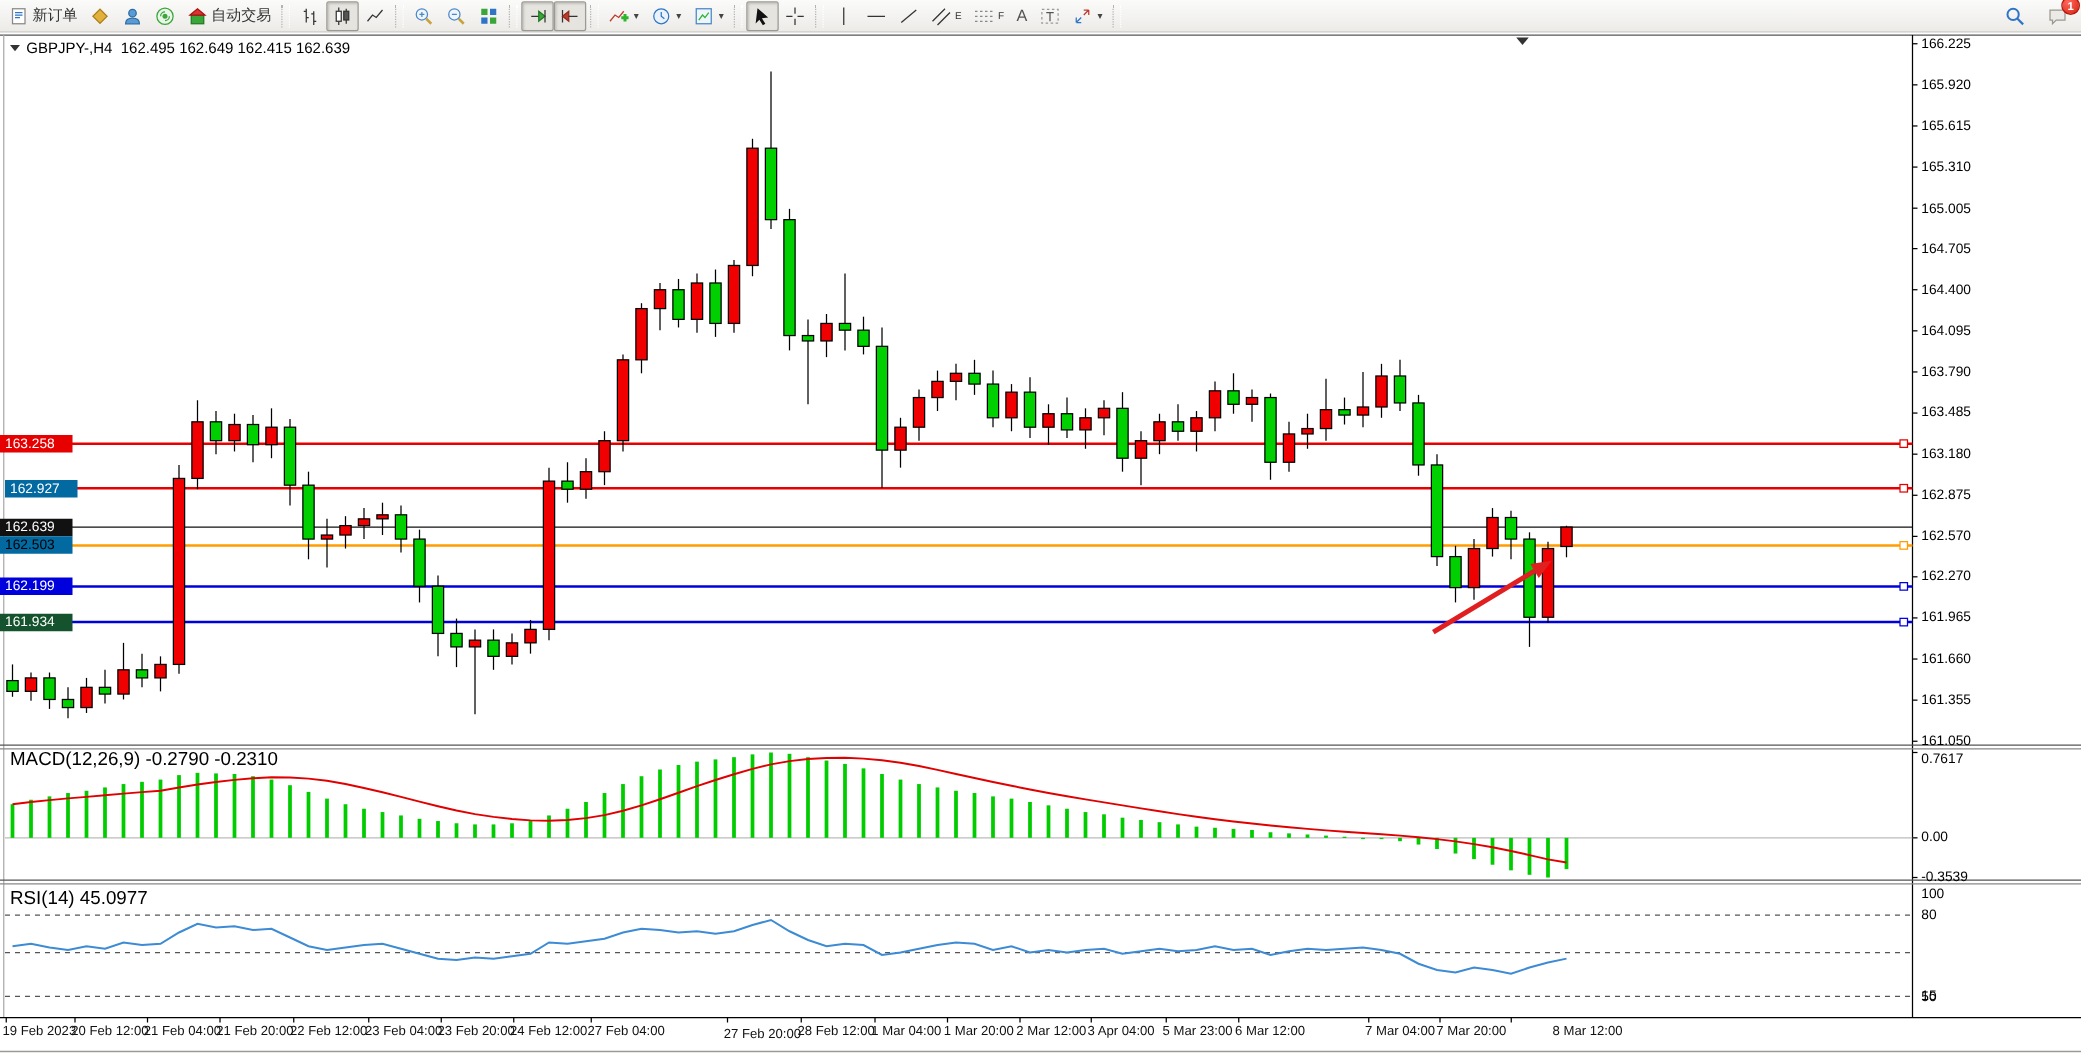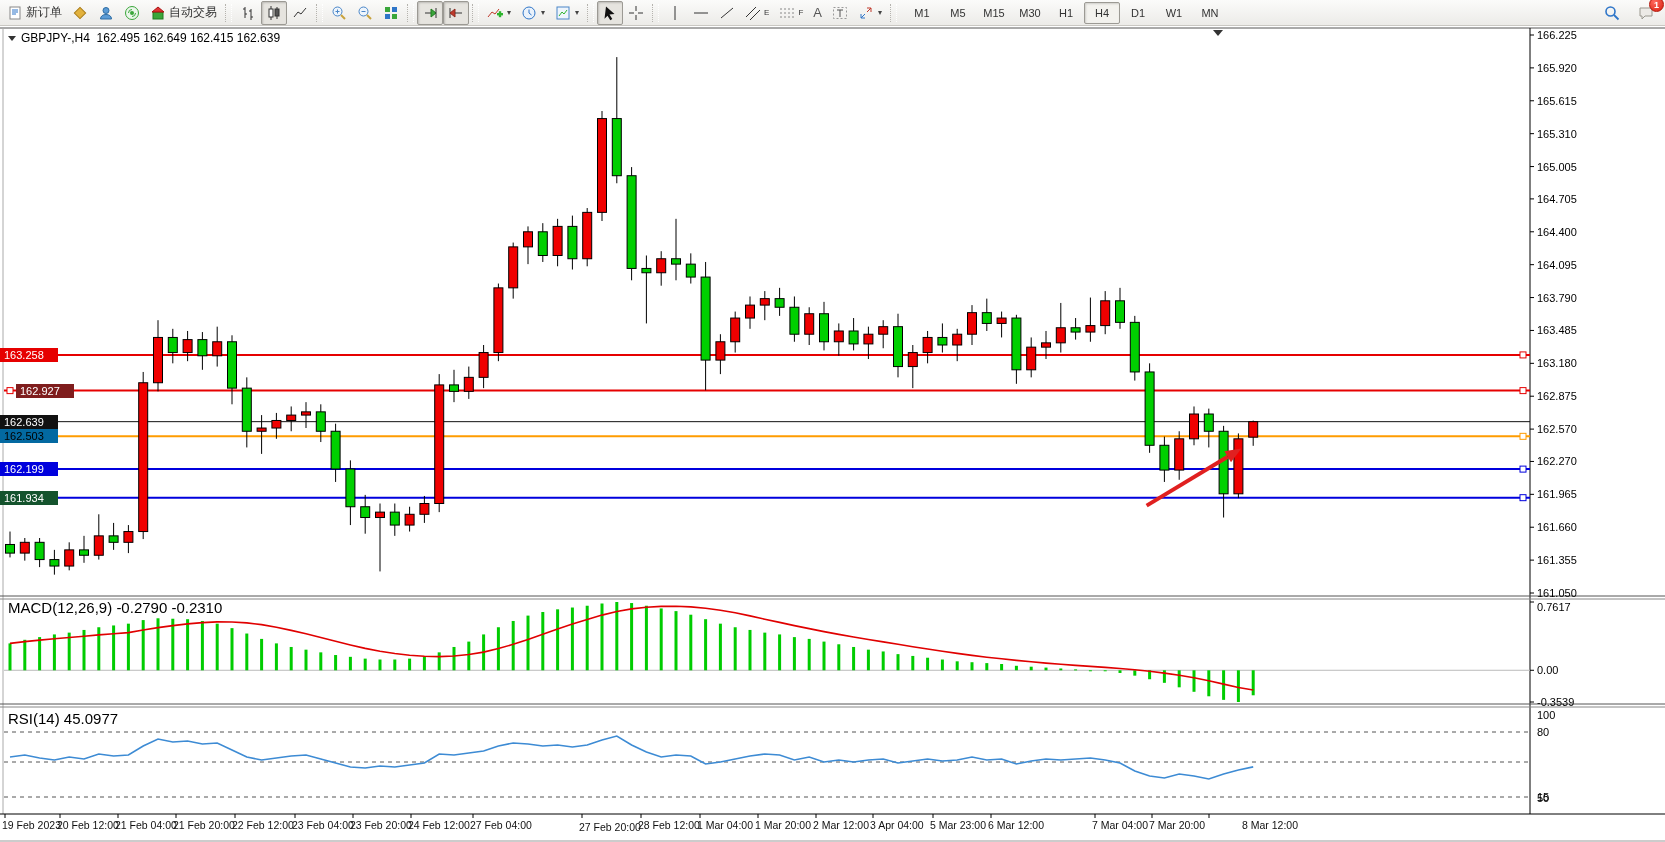--- a/index.html
+++ b/index.html
@@ -208,31 +208,20 @@
     </div>
     <div class="tbtn">
       <svg class="tficon" viewBox="0 0 16 16">
           <path d="M3 13l4-4M3 13v-4M3 13h4" stroke="#2e75c8"></path>
           <path d="M13 3L9 7M13 3v4M13 3H9" stroke="#c0392b"></path>
         </svg>
       <span class="caret">▾</span>
     </div>
 
     <div class="grip"></div>
-    <div class="tf-group" id="tf-group">
-        <div class="tfbtn">M1</div>
-        <div class="tfbtn">M5</div>
-        <div class="tfbtn">M15</div>
-        <div class="tfbtn">M30</div>
-        <div class="tfbtn">H1</div>
-        <div class="tfbtn active">H4</div>
-        <div class="tfbtn">D1</div>
-        <div class="tfbtn">W1</div>
-        <div class="tfbtn">MN</div>
-      </div>
 
     <div class="tb-right">
       <div class="tbtn">
         <svg class="tficon" viewBox="0 0 16 16">
             <circle cx="6.5" cy="6.5" r="4.5" fill="none" stroke="#2e75c8" stroke-width="1.6"></circle>
             <path d="M10 10l4.5 4.5" stroke="#2e75c8" stroke-width="1.8"></path>
           </svg>
       </div>
       <div class="tbtn" style="position:relative;">
         <svg class="tficon" viewBox="0 0 16 16">
@@ -625,19 +614,19 @@
       <div class="timelbl" style="left: 697px; top: 819px;">1 Mar 04:00</div>
       <div class="timelbl" style="left: 755px; top: 819px;">1 Mar 20:00</div>
       <div class="timelbl" style="left: 813px; top: 819px;">2 Mar 12:00</div>
       <div class="timelbl" style="left: 870px; top: 819px;">3 Apr 04:00</div>
       <div class="timelbl" style="left: 930px; top: 819px;">5 Mar 23:00</div>
       <div class="timelbl" style="left: 988px; top: 819px;">6 Mar 12:00</div>
       <div class="timelbl" style="left: 1092px; top: 819px;">7 Mar 04:00</div>
       <div class="timelbl" style="left: 1149px; top: 819px;">7 Mar 20:00</div>
       <div class="timelbl" style="left: 1206px; top: 819px; padding-left: 36px;">8 Mar 12:00</div>
       <div class="pricebadge" style="left: 0px; top: 347.92px; background: rgb(230, 0, 0); color: rgb(255, 255, 255);">163.258</div>
-      <div class="pricebadge" style="left: 16px; top: 383.61px; background: #7f1d1d; color: rgb(255, 255, 255);">162.927</div>
+      <div class="pricebadge" style="left: 4px; top: 383.61px; background: #0369a1; color: rgb(255, 255, 255);">162.927</div>
       <div class="pricebadge" style="left: 0px; top: 414.664px; background: rgb(17, 17, 17); color: rgb(255, 255, 255);">162.639</div>
       <div class="pricebadge" style="left: 0px; top: 429.329px; background: #0369a1; color: rgb(0, 0, 0);">162.503</div>
       <div class="pricebadge" style="left: 0px; top: 462.108px; background: rgb(0, 0, 221); color: rgb(255, 255, 255);">162.199</div>
       <div class="pricebadge" style="left: 0px; top: 490.682px; background: #14532d; color: rgb(255, 255, 255);">161.934</div>
     </div>
 </div>
 
 </body></html>

